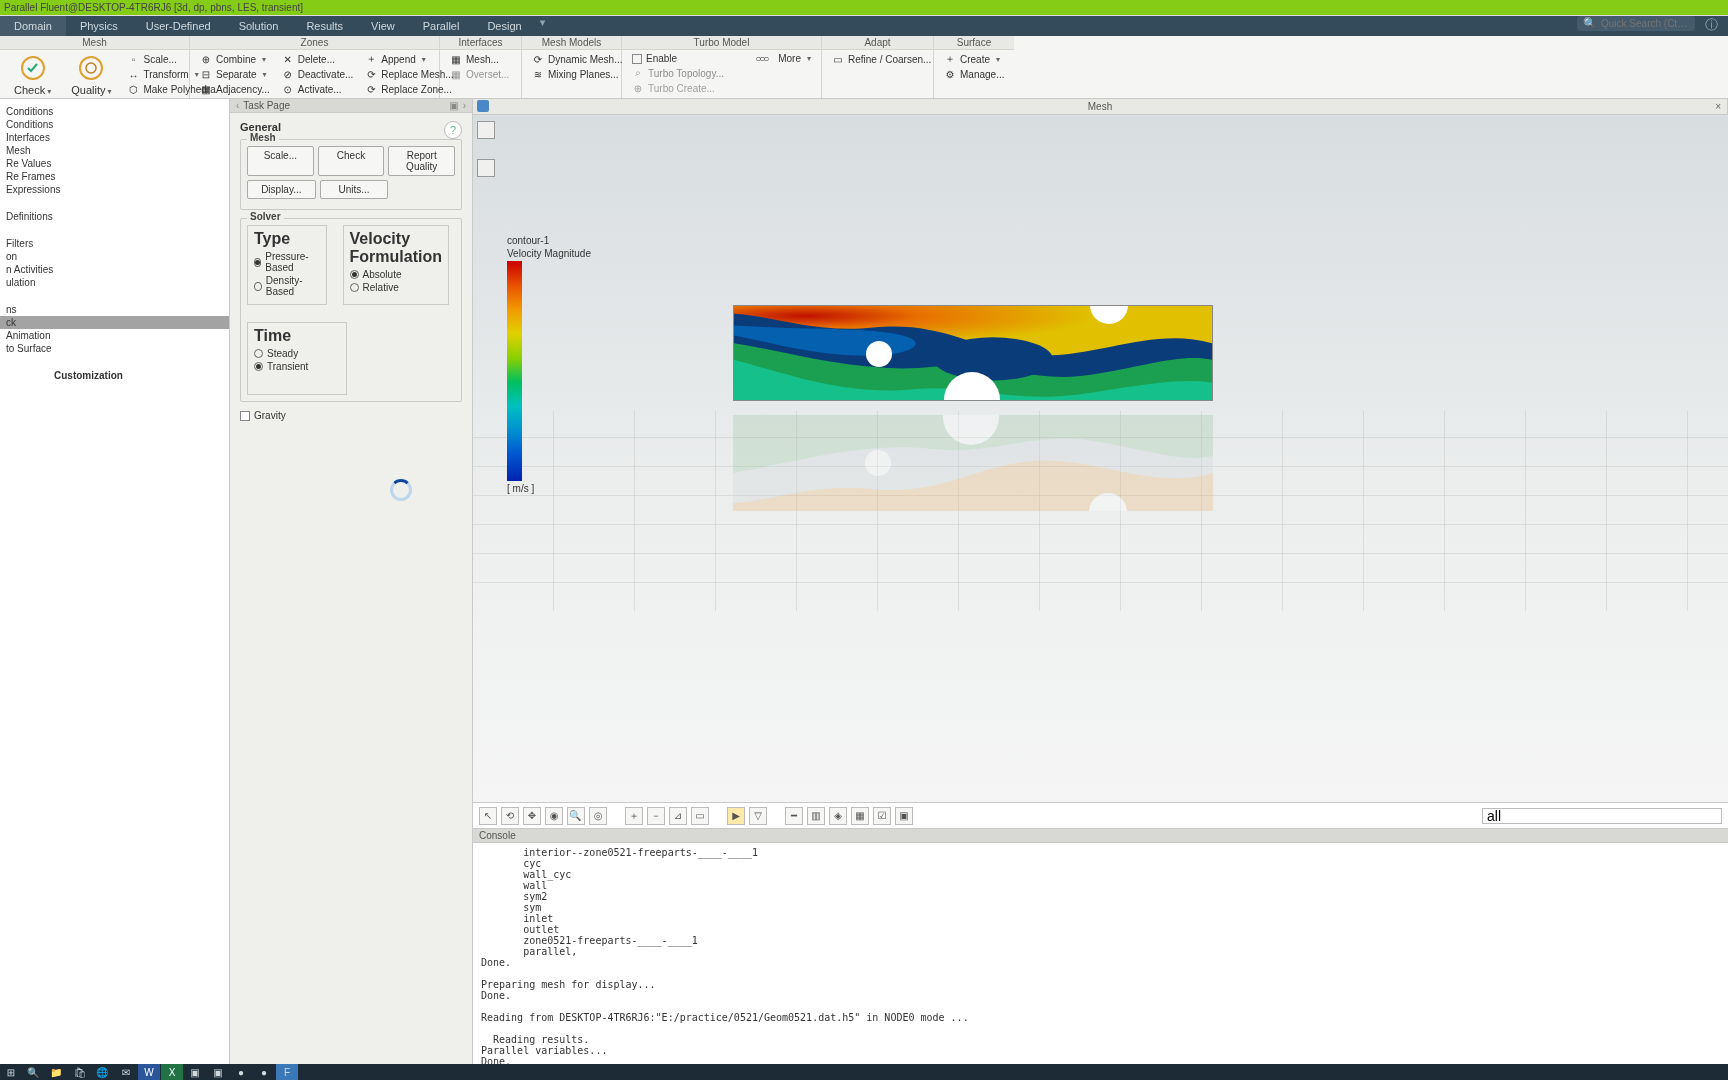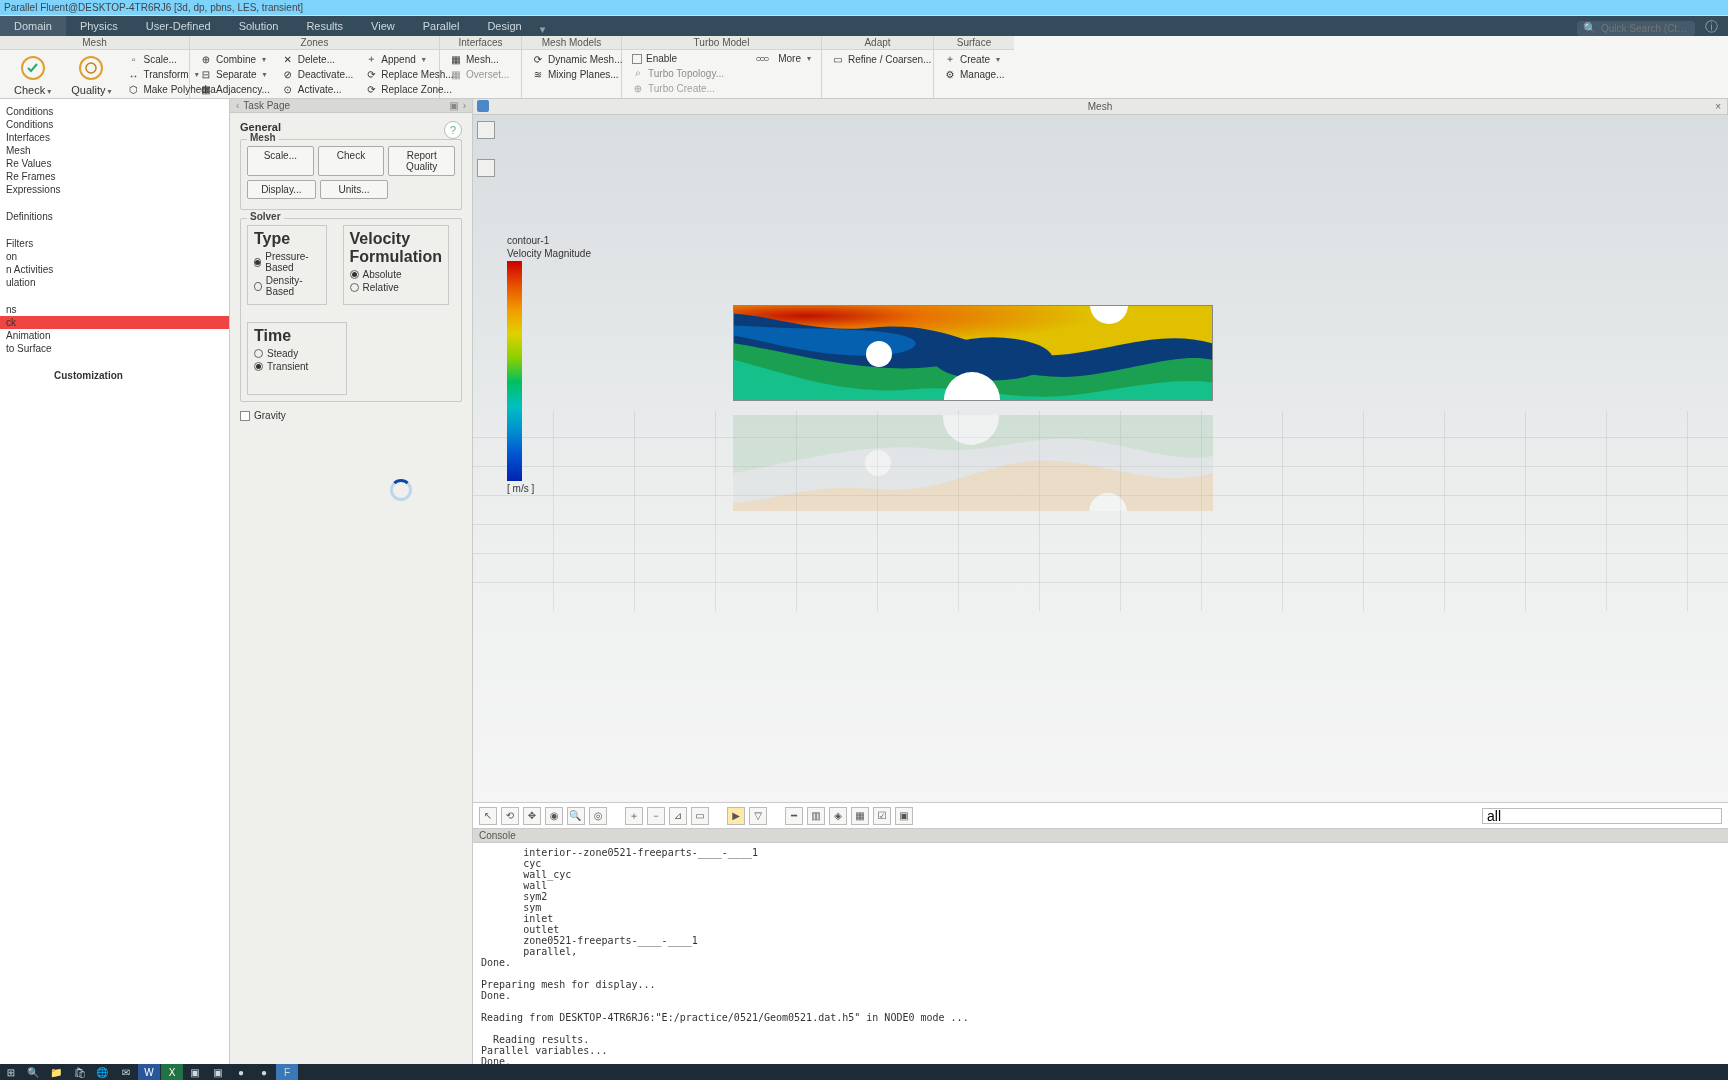--- a/index.html
+++ b/index.html
@@ -1,38 +1,38 @@
 <!DOCTYPE html>
 <html><head>
 <meta charset="utf-8">
 <style>
   html,body{margin:0;padding:0;font-family:"Segoe UI",Arial,sans-serif;font-size:11px;background:#fff;color:#333;overflow:hidden;width:1728px;height:1080px}
   *{box-sizing:border-box}
-  .titlebar{background:#7dd3fc;height:16px;display:flex;align-items:center;padding:0 4px;font-size:10px;color:#444;border-bottom:1px solid #ddd}
-  .menubar{background:#344b5b;height:20px;display:flex;align-items:flex-end}
+  .titlebar{background:#84cc16;height:16px;display:flex;align-items:center;padding:0 4px;font-size:10px;color:#444;border-bottom:1px solid #ddd}
+  .menubar{background:#344b5b;height:20px;display:flex;align-items:flex-start}
   .menubar .mitem{color:#cfd8dc;padding:0 14px;font-size:11px;cursor:pointer;height:100%;display:flex;align-items:center}
   .menubar .mitem.active{background:#455a6a}
   .search-box{margin-left:auto;display:flex;align-items:center;background:#455a6a;border-radius:3px;padding:1px 6px;color:#90a4ae}
   .search-box input{border:none;background:transparent;color:#cfd8dc;font-size:10px;width:90px;outline:none}
   .help-ic{color:#90a4ae;margin:0 10px;font-size:13px}
   .ribbon{background:#f5f5f3;border-bottom:1px solid #c9c9c9;height:63px;display:flex;position:relative}
   .rsection{border-right:1px solid #d5d5d0;display:flex;flex-direction:column;position:relative}
   .rtitlebar{background:#e8e8e4;height:14px;color:#555;text-align:center;font-size:10px;line-height:14px;border-bottom:1px solid #d5d5d0}
   .rbody{flex:1;display:flex;align-items:flex-start;padding:2px 6px;gap:4px}
   .rbtn{display:flex;align-items:center;gap:4px;padding:1px 4px;color:#333;font-size:10px;cursor:pointer;white-space:nowrap}
   .rbtn .ricon{width:12px;height:12px;display:inline-flex;align-items:center;justify-content:center}
   .rcol{display:flex;flex-direction:column;gap:1px}
   .bigbtn{display:flex;flex-direction:column;align-items:center;justify-content:center;padding:2px 8px;gap:2px;cursor:pointer}
   .bigbtn .bicon{width:28px;height:28px}
   .dd{font-size:8px;color:#666;margin-left:2px}
   
   .main{display:flex;height:calc(100% - 16px - 20px - 63px - 16px);position:relative}
   .tree{width:230px;border-right:1px solid #c9c9c9;background:#fff;overflow:hidden;padding-top:6px}
   .tree .tnode{padding:1px 4px 1px 6px;font-size:10px;color:#333;cursor:pointer;white-space:nowrap}
-  .tree .tnode.sel{background:#ef4444}
+  .tree .tnode.sel{background:#a3a3a3}
   .task{width:243px;border-right:1px solid #c9c9c9;background:#efefec;display:flex;flex-direction:column;position:relative}
   .task-head{height:14px;background:#d8d8d4;display:flex;align-items:center;font-size:10px;padding:0 6px;color:#555;border-bottom:1px solid #c9c9c9}
   .task-head .arrow{color:#888;margin-right:4px;cursor:pointer}
   .task-head .ops{margin-left:auto;display:flex;gap:4px;color:#888}
   .task-body{flex:1;padding:8px 10px;background:#efefec;overflow:auto}
   .task-body h3{margin:0 0 6px 0;font-size:11px;font-weight:bold}
   .grp{border:1px solid #c9c9c9;border-radius:2px;padding:6px;margin-bottom:8px;background:#efefec;position:relative}
   .grp-title{position:absolute;top:-8px;left:6px;background:#efefec;padding:0 3px;font-size:10px;font-weight:bold;color:#444}
   .btnrow{display:flex;gap:4px;margin-bottom:4px}
   .tbtn{flex:1;border:1px solid #aaa;background:#f6f6f4;padding:3px 2px;font-size:10px;text-align:center;cursor:pointer;border-radius:2px}

